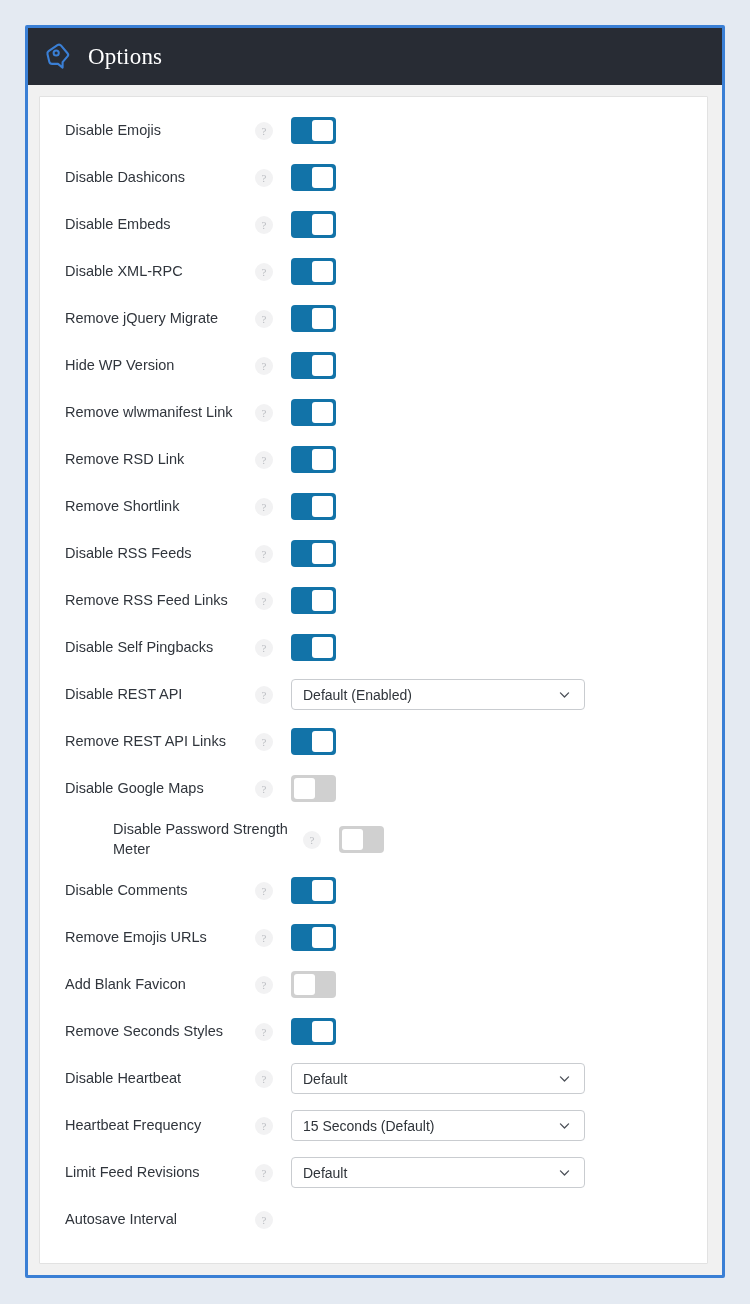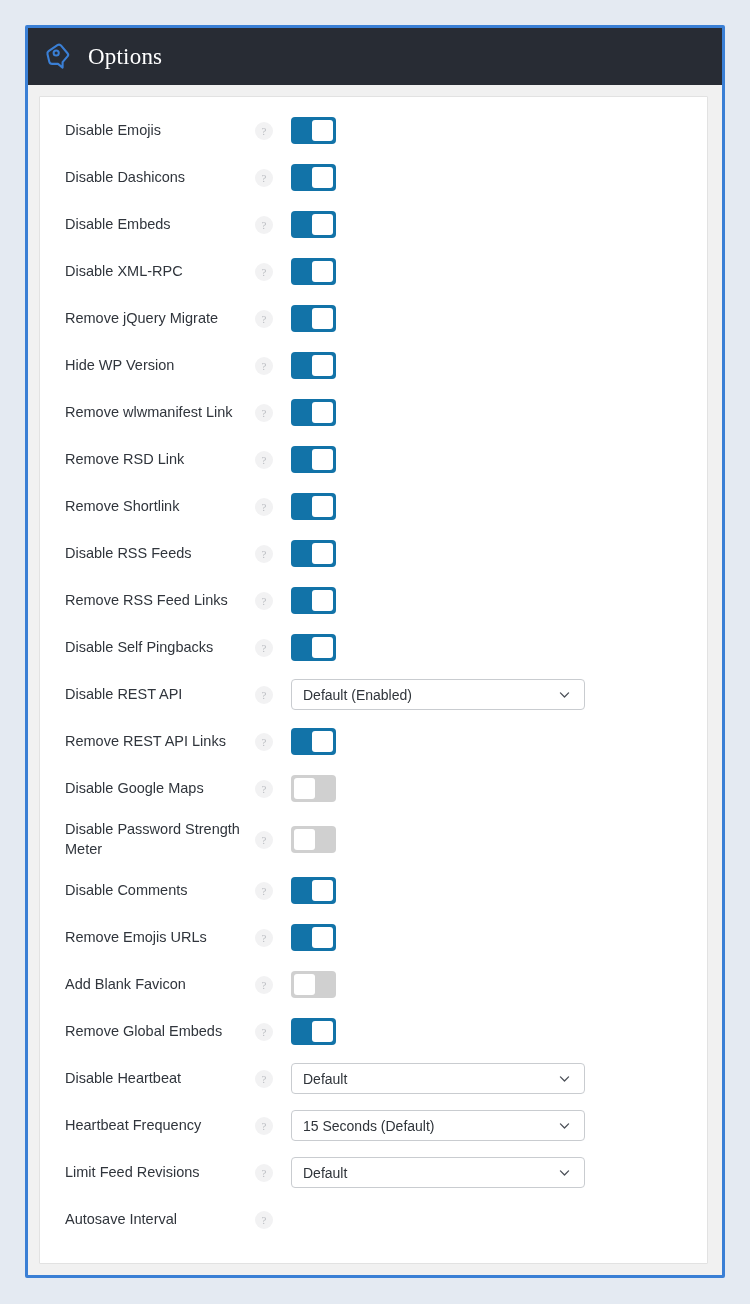--- a/index.html
+++ b/index.html
@@ -63,21 +63,21 @@
   .rows {
     padding: 10px 0 0 0;
   }
 
   .row {
     display: flex;
     align-items: center;
     min-height: 47px;
     padding: 0 12px 0 25px;
   }
-  .row.tall { min-height: 55px; }
+  .row.tall { min-height: 55px; margin-left: 48px; }
 
   .row-label {
     width: 190px;
     flex: none;
     font-size: 14.5px;
     color: #30353c;
     line-height: 1.35;
     padding-right: 8px;
   }
 
@@ -329,21 +329,21 @@
         <div class="row">
           <div class="row-label">Add Blank Favicon</div>
           <div class="help">?</div>
           <div class="control">
             <div class="toggle off">
               <div class="knob"></div>
             </div>
           </div>
         </div>
         <div class="row">
-          <div class="row-label">Remove Global Embeds</div>
+          <div class="row-label">Remove Seconds Styles</div>
           <div class="help">?</div>
           <div class="control">
             <div class="toggle on">
               <div class="knob"></div>
             </div>
           </div>
         </div>
         <div class="row">
           <div class="row-label">Disable Heartbeat</div>
           <div class="help">?</div>

